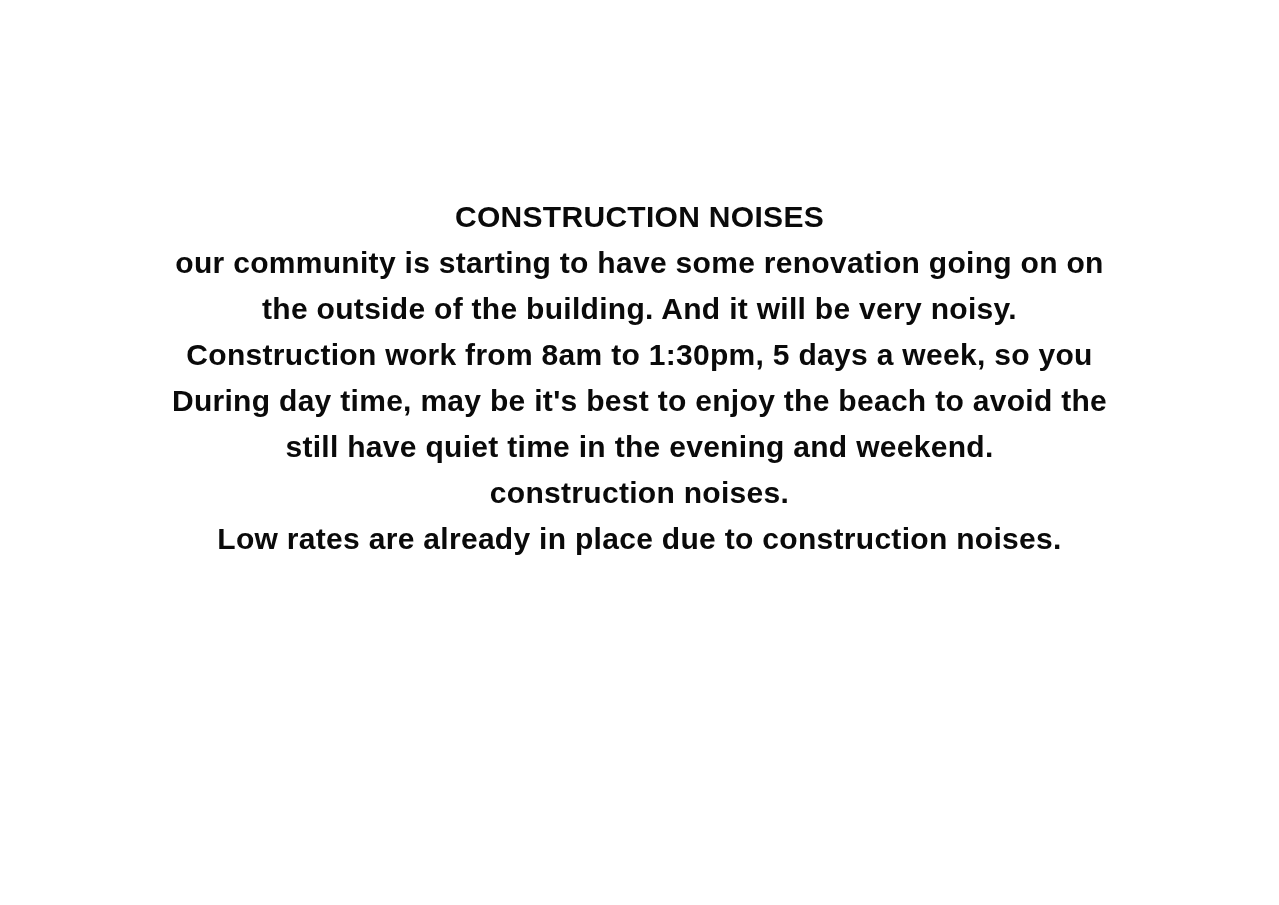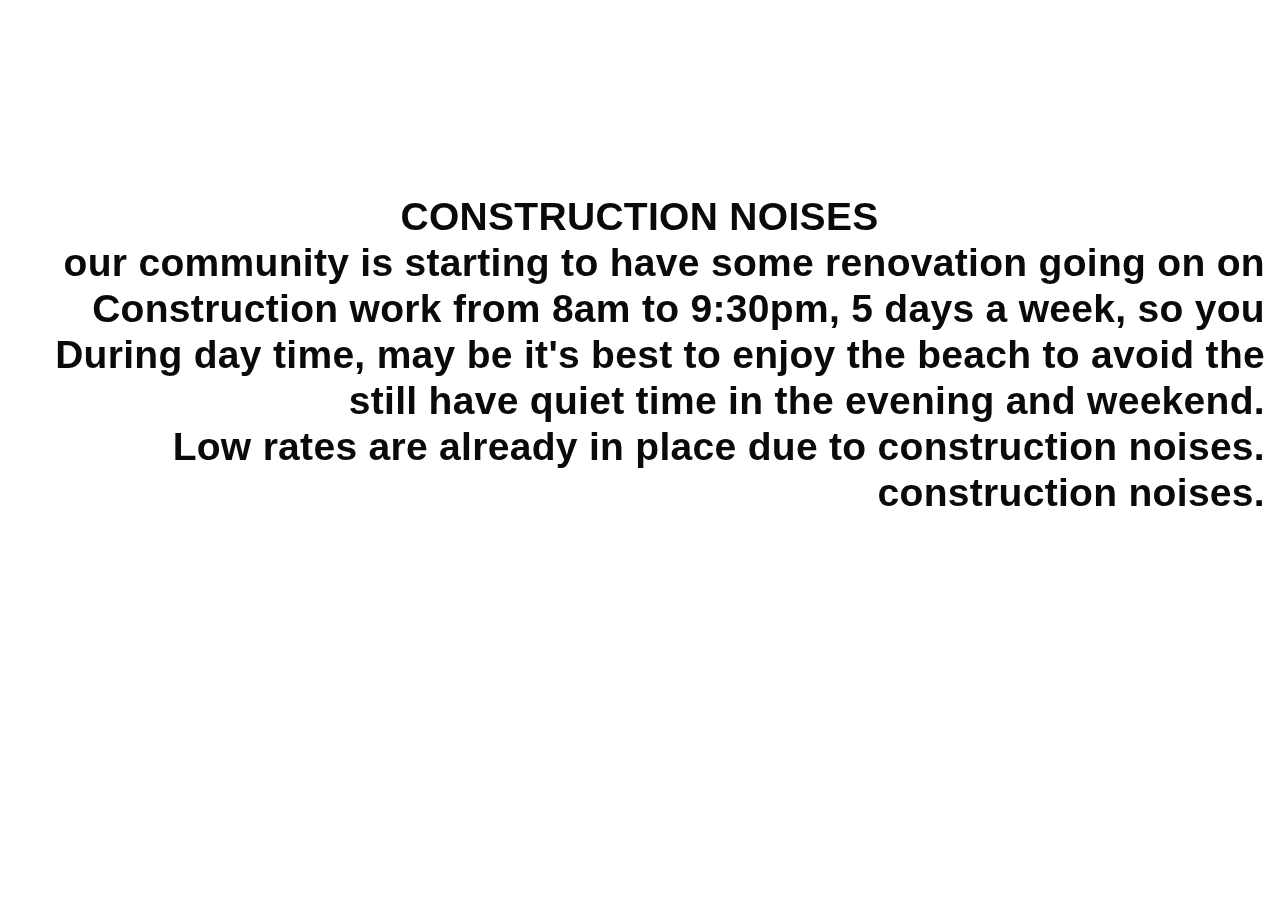--- a/index.html
+++ b/index.html
@@ -12,37 +12,38 @@
       overflow: hidden;
     }
     .notice-page {
       width: 1279px;
       height: 905px;
       background: #ffffff;
       padding: 194px 14px 0 14px;
       font-family: "Liberation Sans", sans-serif;
       font-weight: bold;
       color: #0a0a0a;
-      font-size: 39px;
+      font-size: 30px;
       line-height: 46px;
       letter-spacing: 0.3px;
     }
     .notice-title {
       text-align: center;
       white-space: nowrap;
     }
     .notice-line {
-      text-align: right;
+      text-align: center;
       white-space: nowrap;
     }
   </style>
 </head>
 <body>
 
 <div class="notice-page">
   <div class="notice-title">CONSTRUCTION NOISES</div>
   <div class="notice-line">our community is starting to have some renovation going on on</div>
-  <div class="notice-line">Construction work from 8am to 9:30pm, 5 days a week, so you</div>
+  <div class="notice-line">the outside of the building. And it will be very noisy.</div>
+  <div class="notice-line">Construction work from 8am to 1:30pm, 5 days a week, so you</div>
   <div class="notice-line">During day time, may be it's best to enjoy the beach to avoid the</div>
   <div class="notice-line">still have quiet time in the evening and weekend.</div>
+  <div class="notice-line">construction noises.</div>
   <div class="notice-line">Low rates are already in place due to construction noises.</div>
-  <div class="notice-line">construction noises.</div>
 </div>
 
 </body></html>

